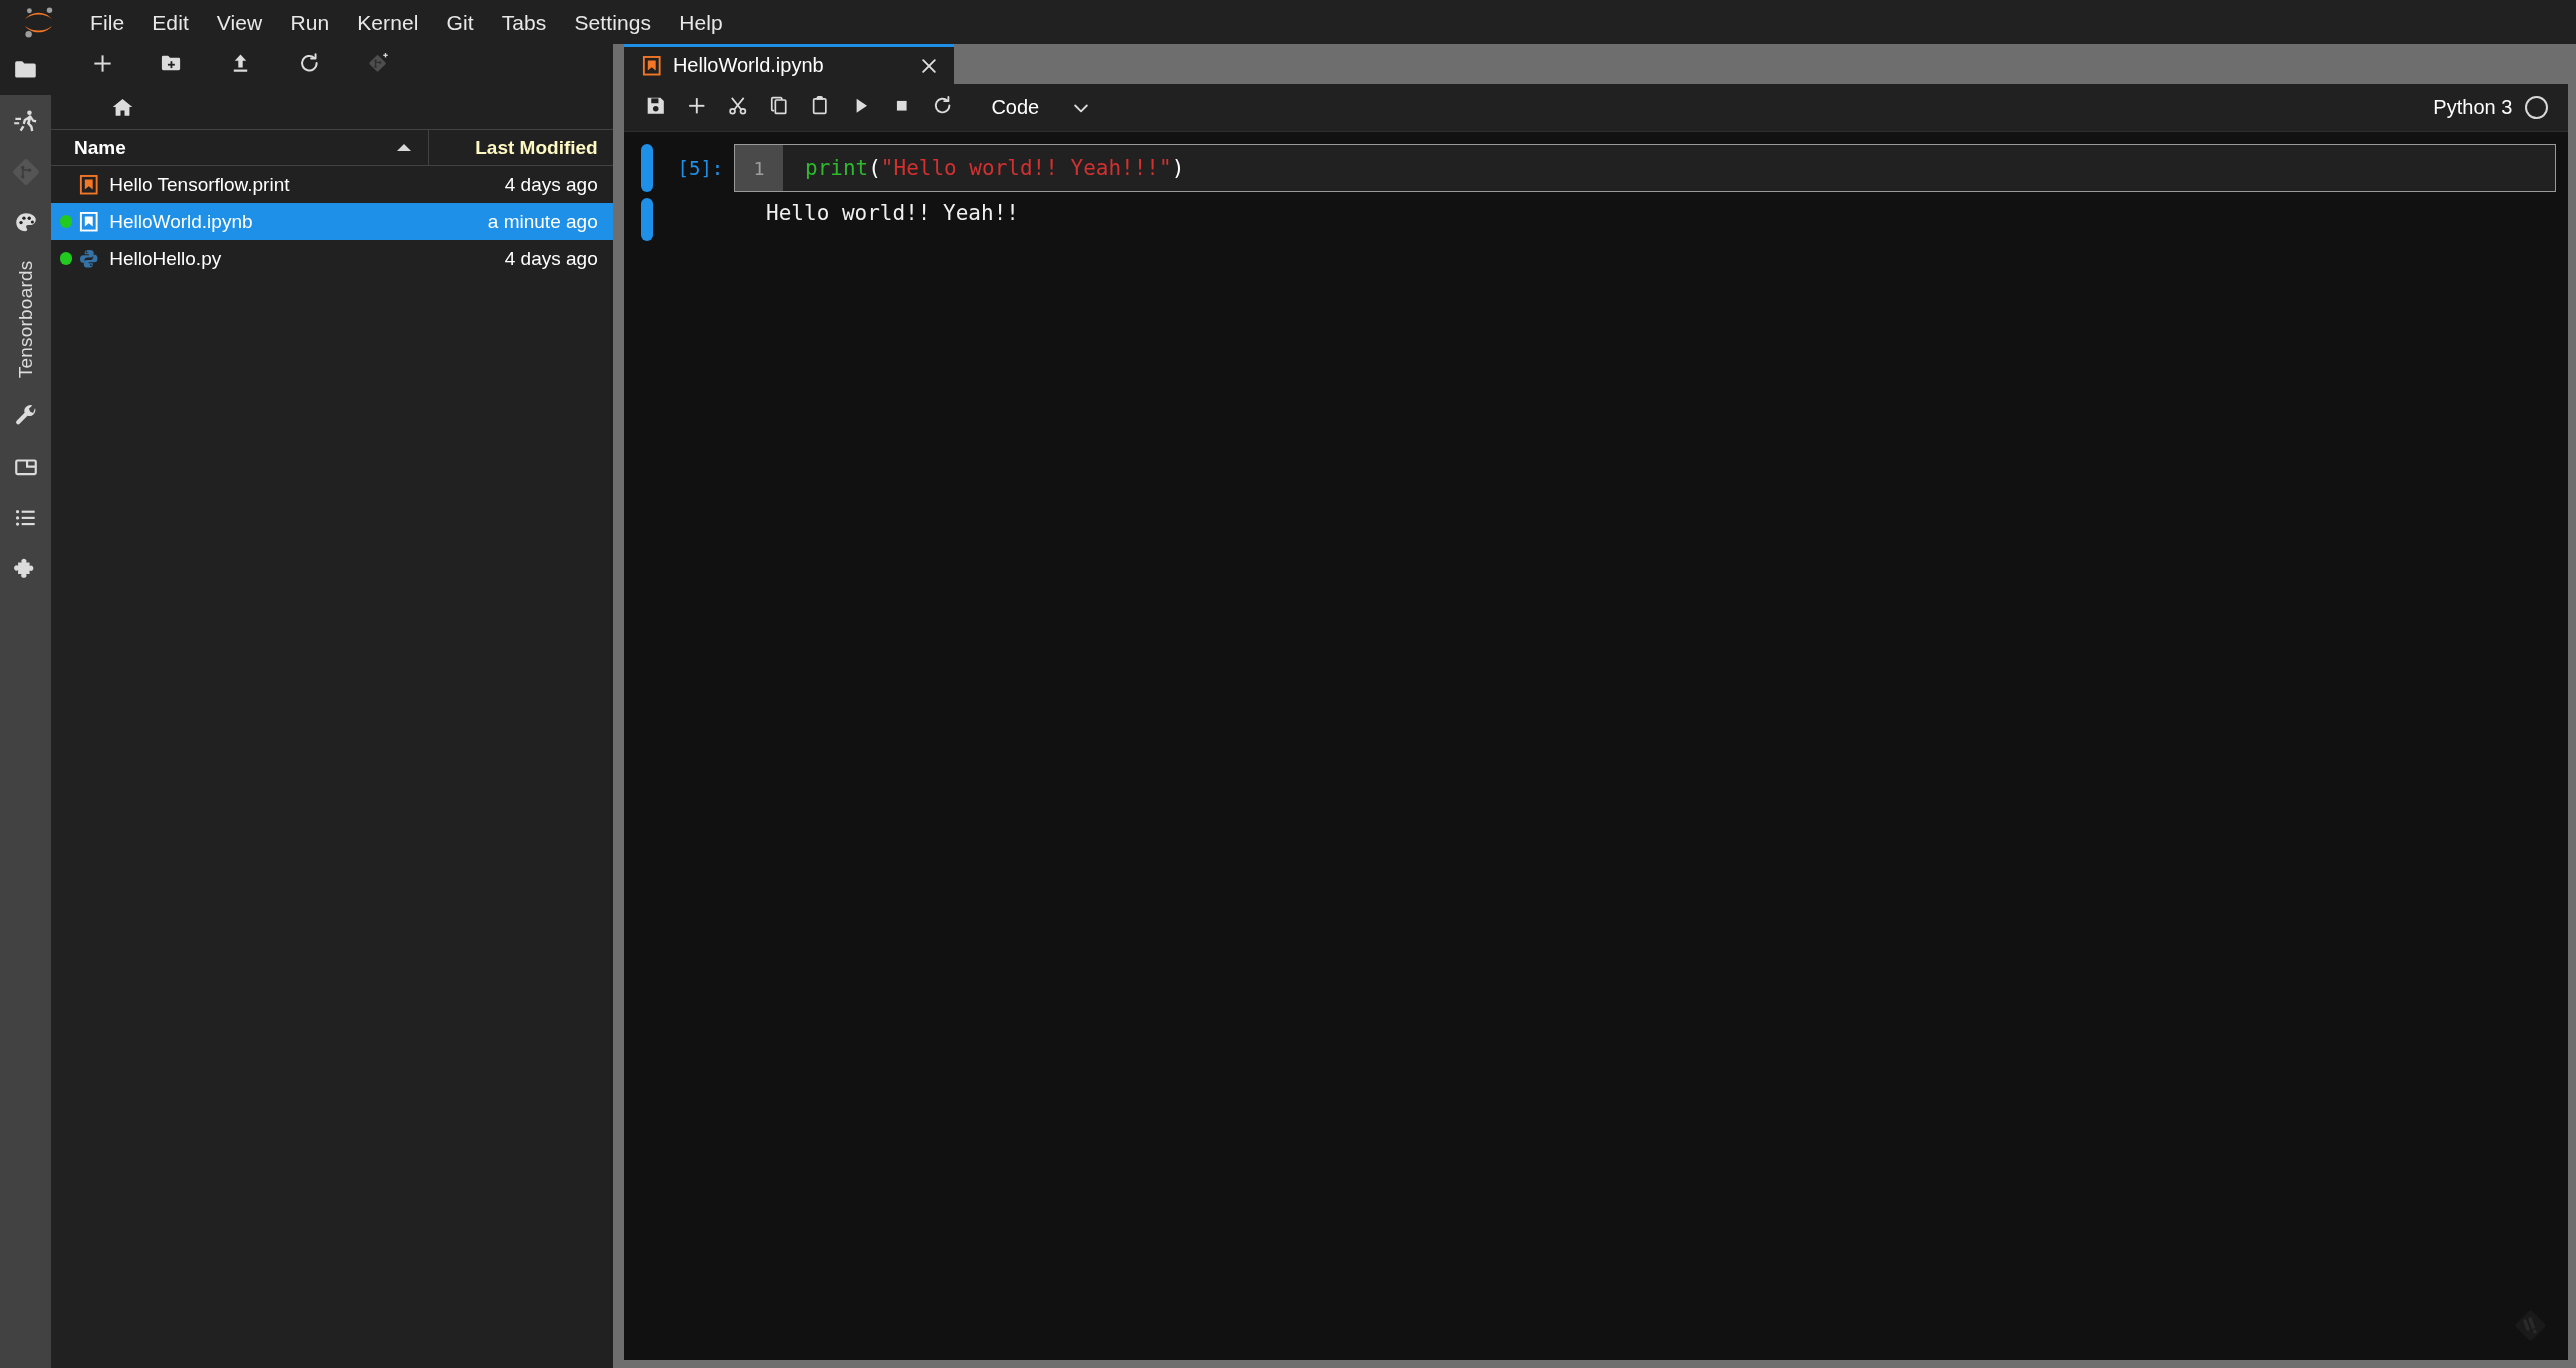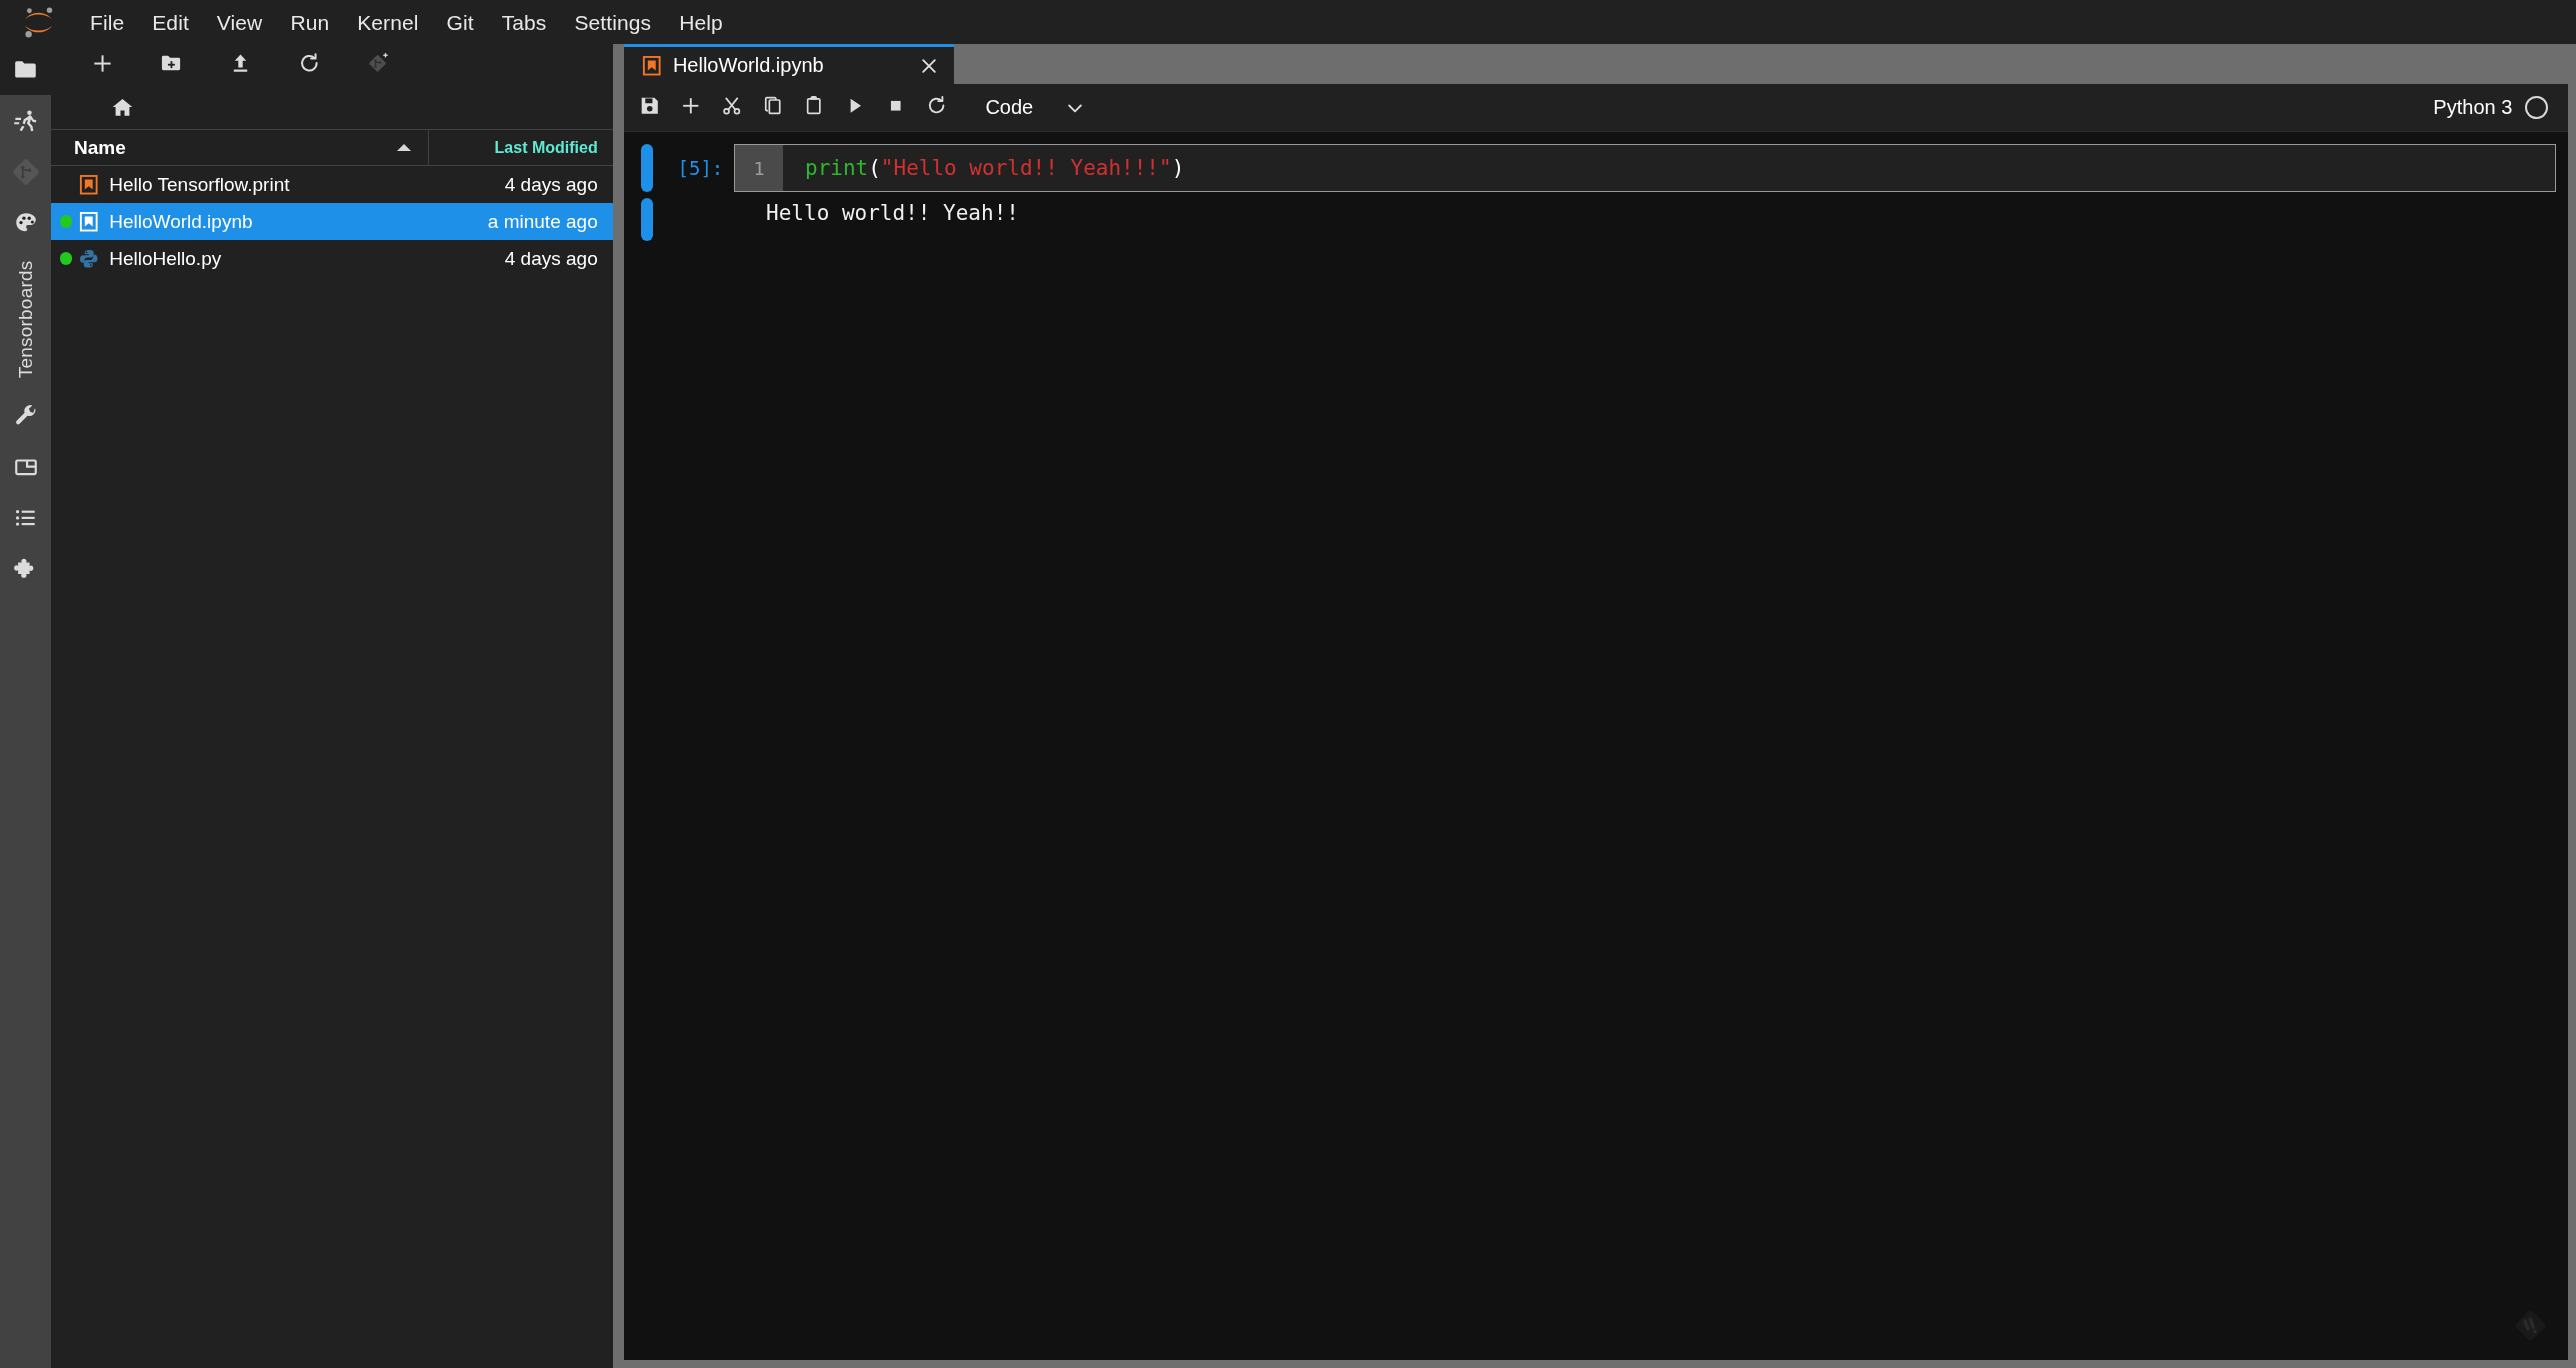--- a/index.html
+++ b/index.html
@@ -70,21 +70,21 @@
   }
   .col-name{
     flex:1 1 auto; display:flex; align-items:center; justify-content:space-between;
     padding:0 10.7px 0 23px; border-right:0.8px solid #424242; cursor:pointer;
   }
   .col-name span.lbl{ font-size:19px; font-weight:bold; color:#ffffff; }
   .col-mod{
     width:184px; flex:0 0 184px; display:flex; align-items:center; justify-content:flex-end;
     padding-right:15.3px; cursor:pointer;
   }
-  .col-mod span{ font-size:16px; font-weight:bold; color:#5eead4; }
+  .col-mod span{ font-size:19px; font-weight:bold; color:#fef9c3; }
   .sort-caret{
     width:0;height:0;border-left:7px solid transparent;border-right:7px solid transparent;
     border-bottom:7.7px solid #d8d8d8; margin-right:6.1px;
   }
   .file-row{
     display:flex; align-items:center; height:37px; cursor:pointer;
     padding-left:9.2px; font-size:19px;
   }
   .file-row.selected{ background:#1e90e8; }
   .run-dot{
@@ -115,21 +115,21 @@
   }
   .tab .tab-ico{ width:21.5px;height:21.5px;margin-right:10.7px;flex:0 0 21.5px; }
   .tab .tab-label{ font-size:20px; color:#ffffff; flex:1 1 auto; white-space:nowrap;}
   .tab-close{
     width:40px;height:40px;display:flex;align-items:center;justify-content:center;
     cursor:pointer; margin-right:4.6px;
   }
 
   #nb-toolbar{
     height:48px; background:#212121; display:flex; align-items:center;
-    padding-left:6px; border-bottom:0.8px solid #2e2e2e;
+    padding-left:12px; border-bottom:0.8px solid #2e2e2e;
   }
   .nb-tool{
     width:41px;height:41px;display:flex;align-items:center;justify-content:center;cursor:pointer;
   }
   #celltype{
     display:flex; align-items:center; margin-left:17px; cursor:pointer;
     height:37px; padding:0 4.6px 0 10.7px; min-width:115px; justify-content:space-between;
   }
   #celltype .ct-label{ font-size:20px; color:#ffffff; }
   #celltype .ct-caret{ margin-left:21.5px; display:flex;align-items:center; }

